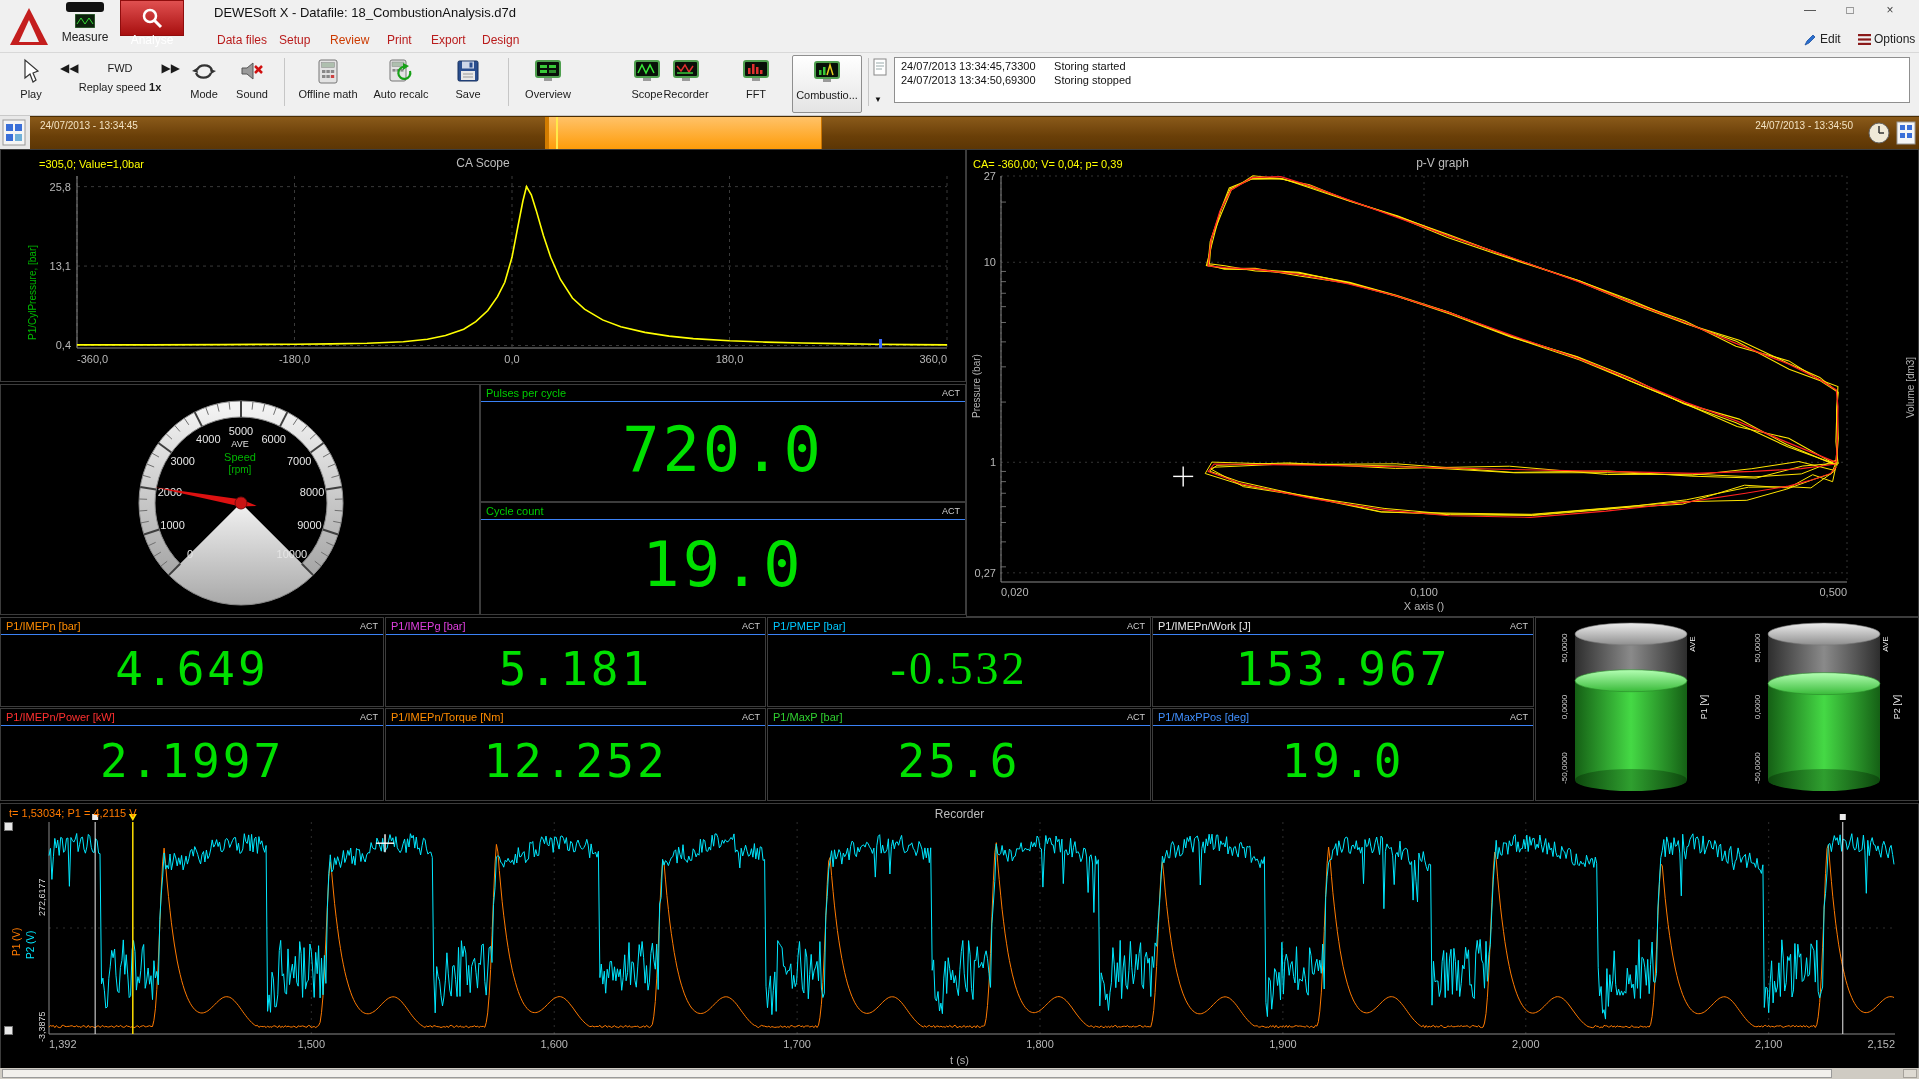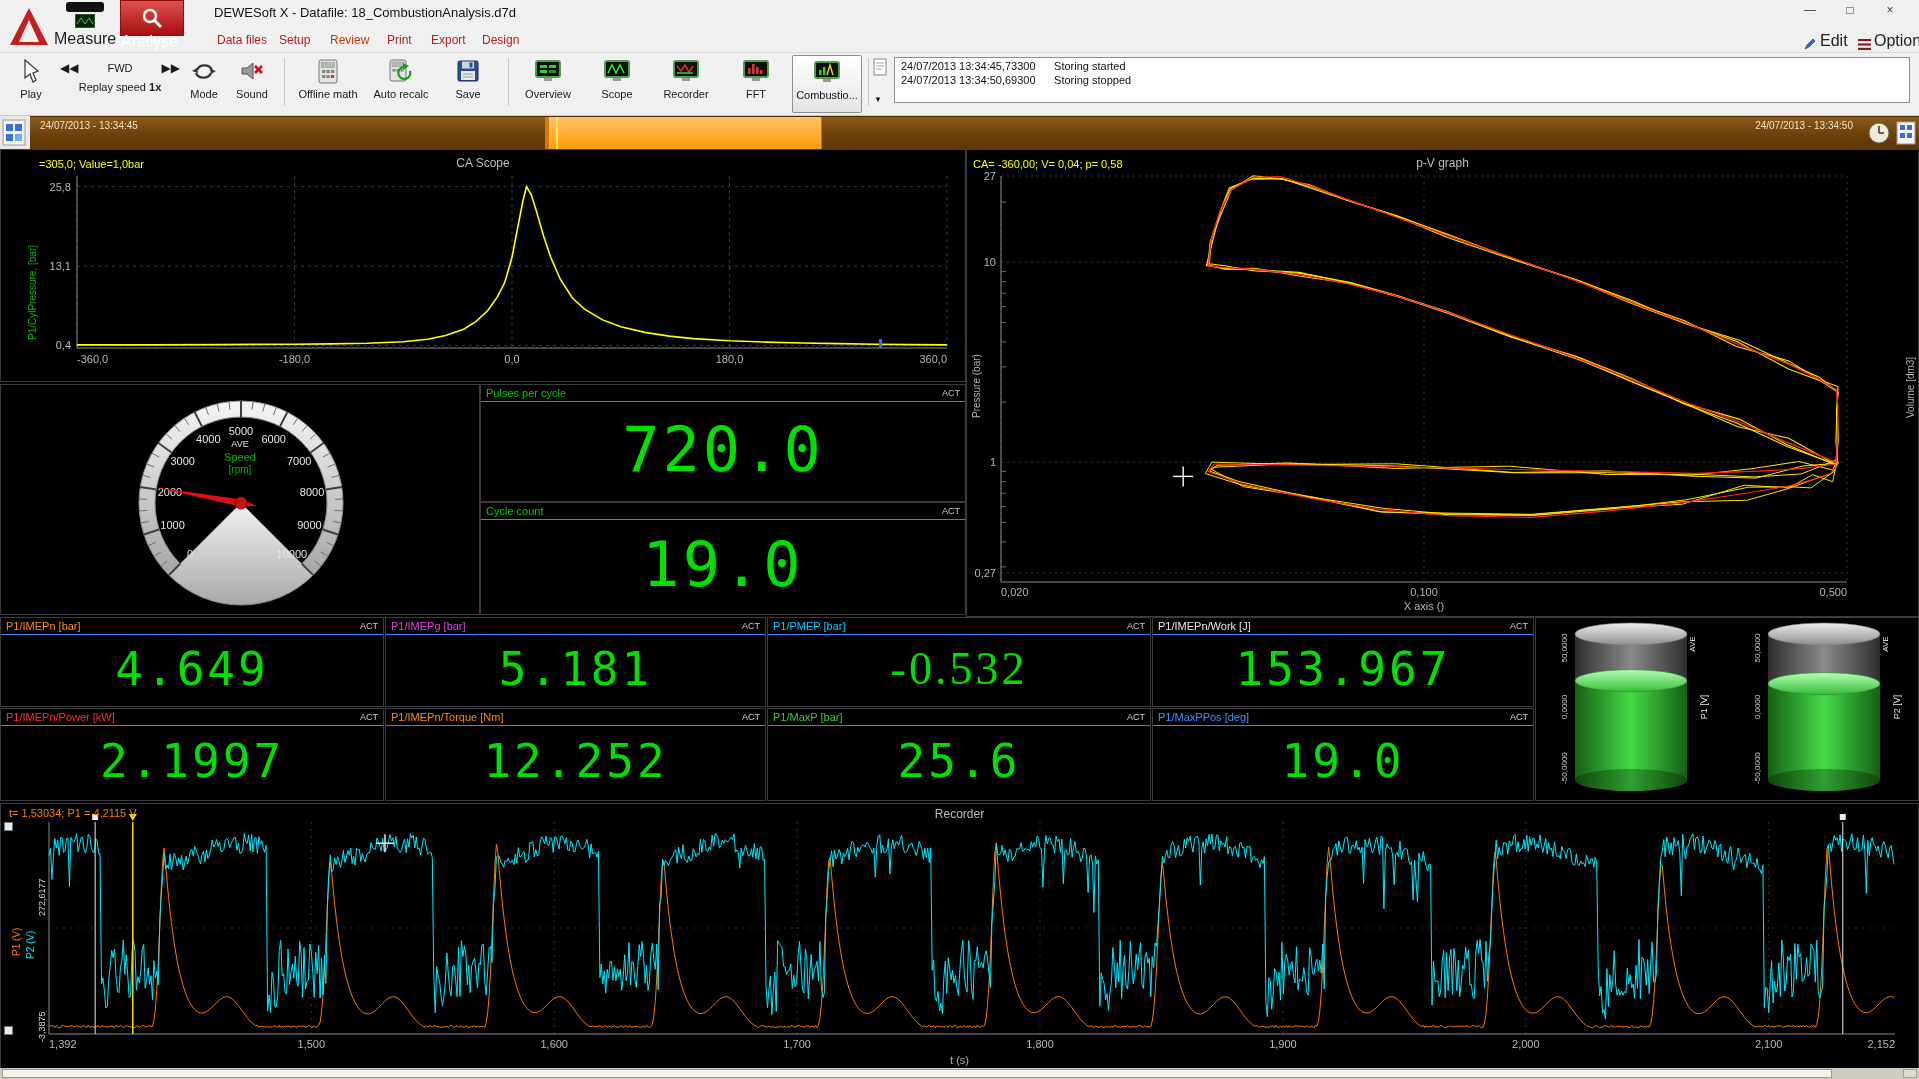--- a/index.html
+++ b/index.html
@@ -4,25 +4,25 @@
 <style>
   *{margin:0;padding:0;box-sizing:border-box;}
   html,body{width:1919px;height:1079px;overflow:hidden;}
   body{position:relative;background:#000;font-family:"Liberation Sans",sans-serif;}
   .abs{position:absolute;}
   
   #titlebar{position:absolute;left:0;top:0;width:1919px;height:53px;background:#f0f0f0;border-bottom:1px solid #d8d8d8;}
   #win-title{position:absolute;left:214px;top:5px;font-size:13px;color:#111;}
   .menu-item{position:absolute;top:33px;font-size:12px;color:#b91c1c;cursor:default;}
   .menu-item.active{color:#cc3a00;}
-  .tab{position:absolute;top:0;height:36px;text-align:left;font-size:16px;}
+  .tab{position:absolute;top:0;height:36px;text-align:center;font-size:12px;}
   #tab-measure{left:54px;width:62px;color:#222;}
   #tab-analyse{left:120px;width:64px;background:linear-gradient(#e05050,#a80f0f);color:#fff;border:1px solid #8f0d0d;}
   .winbtn{position:absolute;top:0;width:28px;height:20px;text-align:center;font-size:12px;color:#444;line-height:20px;}
-  .hdr-right{position:absolute;top:32px;font-size:16px;color:#222;display:flex;align-items:flex-end;gap:3px;}
+  .hdr-right{position:absolute;top:32px;font-size:12px;color:#222;display:flex;align-items:center;gap:3px;}
   
   #toolbar{position:absolute;left:0;top:53px;width:1919px;height:63px;background:#f0f0f0;border-bottom:1px solid #c9c9c9;}
   .tbtn{position:absolute;top:2px;height:58px;display:flex;flex-direction:column;align-items:center;font-size:11px;color:#1a1a1a;}
   .tbtn .ic{height:32px;display:flex;align-items:center;justify-content:center;}
   .tbtn .lbl{margin-top:1px;white-space:nowrap;}
   .tbtn.selected{border:1px solid #8f8f8f;border-radius:2px;background:linear-gradient(#ffffff,#e4e4e4);}
   .sep{position:absolute;top:5px;height:48px;width:1px;background:#c6c6c6;}
   #replay-group{position:absolute;left:58px;top:8px;width:124px;font-size:11px;color:#1a1a1a;text-align:center;}
   #replay-top{display:flex;justify-content:space-between;align-items:center;padding:0 2px;}
   #event-log{position:absolute;left:894px;top:4px;width:1016px;height:46px;background:#fff;border:1px solid #8f8f8f;font-size:11px;color:#111;padding:2px 6px;overflow:hidden;}
@@ -193,21 +193,21 @@
       <rect x="1" y="2" width="24" height="16" rx="2" fill="#081008" stroke="#4f9f4f" stroke-width="2"></rect>
       <rect x="5" y="6" width="7" height="3" fill="#39c939"></rect>
           <rect x="14" y="6" width="7" height="3" fill="#39c939"></rect>
       <rect x="5" y="11" width="7" height="3" fill="#39c939"></rect>
           <rect x="14" y="11" width="7" height="3" fill="#2a8a2a"></rect>
       <rect x="9" y="19" width="8" height="3" fill="#9a9a9a"></rect>
     </svg>
       </span>
     <span class="lbl">Overview</span>
   </div>
-  <div class="tbtn" style="left:586px;width:62px">
+  <div class="tbtn" style="left:616px;width:62px">
     <span class="ic">
         <svg width="26" height="24">
       <rect x="1" y="2" width="24" height="16" rx="2" fill="#081008" stroke="#4f9f4f" stroke-width="2"></rect>
       <polyline points="4,14 8,6 12,14 16,6 20,14" stroke="#39e939" fill="none" stroke-width="1.5"></polyline>
       <rect x="9" y="19" width="8" height="3" fill="#9a9a9a"></rect>
     </svg>
       </span>
     <span class="lbl">Scope</span>
   </div>
   <div class="tbtn" style="left:652px;width:68px">
@@ -316,21 +316,21 @@
       <line x1="946" x2="946" y1="26" y2="198" stroke="#3a3a3a" stroke-dasharray="3 4"></line>
       <text x="946" y="213" fill="#b8b8b8" font-size="11" text-anchor="end">360,0</text>
       <line x1="76" x2="76" y1="26" y2="198" stroke="#8a8a8a"></line>
       <line x1="76" x2="946" y1="198" y2="198" stroke="#8a8a8a"></line>
       <polyline points="76.0,194.9 148.5,194.9 221.0,194.6 293.5,194.2 329.8,193.9 366.0,193.3 402.3,191.7 426.4,189.2 444.5,185.5 462.7,179.2 474.8,171.7 486.8,160.5 496.5,146.7 503.8,132.3 511.0,107.3 517.0,76.0 521.9,51.0 525.5,36.6 530.3,44.8 535.2,60.4 542.4,85.4 549.7,107.3 559.3,129.2 571.4,148.0 583.5,159.2 601.6,169.9 619.8,176.7 643.9,182.4 668.1,186.1 692.3,188.6 728.5,190.8 764.8,192.1 801.0,193.0 837.3,193.6 873.5,194.2 909.8,194.6 946.0,194.9" fill="none" stroke="#ffff00" stroke-width="1.6"></polyline>
       <rect x="878.0416666666667" y="189" width="3" height="9" fill="#3b6bff"></rect>
     </svg>
 </div>
 
 <div class="panel" style="left:966px;top:149px;width:953px;height:468px">
-  <div class="cursor-label ylw" style="left:6px;top:8px">CA= -360,00; V= 0,04; p= 0,58</div>
+  <div class="cursor-label ylw" style="left:6px;top:8px">CA= -360,00; V= 0,04; p= 0,39</div>
   <div class="chart-title">p-V graph</div>
   <div class="rot" style="left:4px;top:268px;color:#b5b5b5">Pressure (bar)</div>
   <div class="rot" style="left:938px;top:268px;color:#b5b5b5">Volume [dm3]</div>
   <div class="abs" style="left:0;width:914px;top:450px;text-align:center;color:#b5b5b5;font-size:11px">X axis ()</div>
   <svg id="pv-svg" width="951" height="466">
       <line x1="34" x2="880" y1="26" y2="26" stroke="#343434" stroke-dasharray="2 4"></line>
       <text x="29" y="30" fill="#b8b8b8" font-size="11" text-anchor="end">27</text>
       <line x1="34" x2="880" y1="112.27275283179748" y2="112.27275283179748" stroke="#343434" stroke-dasharray="2 4"></line>
       <text x="29" y="116.27275283179748" fill="#b8b8b8" font-size="11" text-anchor="end">10</text>
       <line x1="34" x2="880" y1="312.27275283179745" y2="312.27275283179745" stroke="#343434" stroke-dasharray="2 4"></line>

